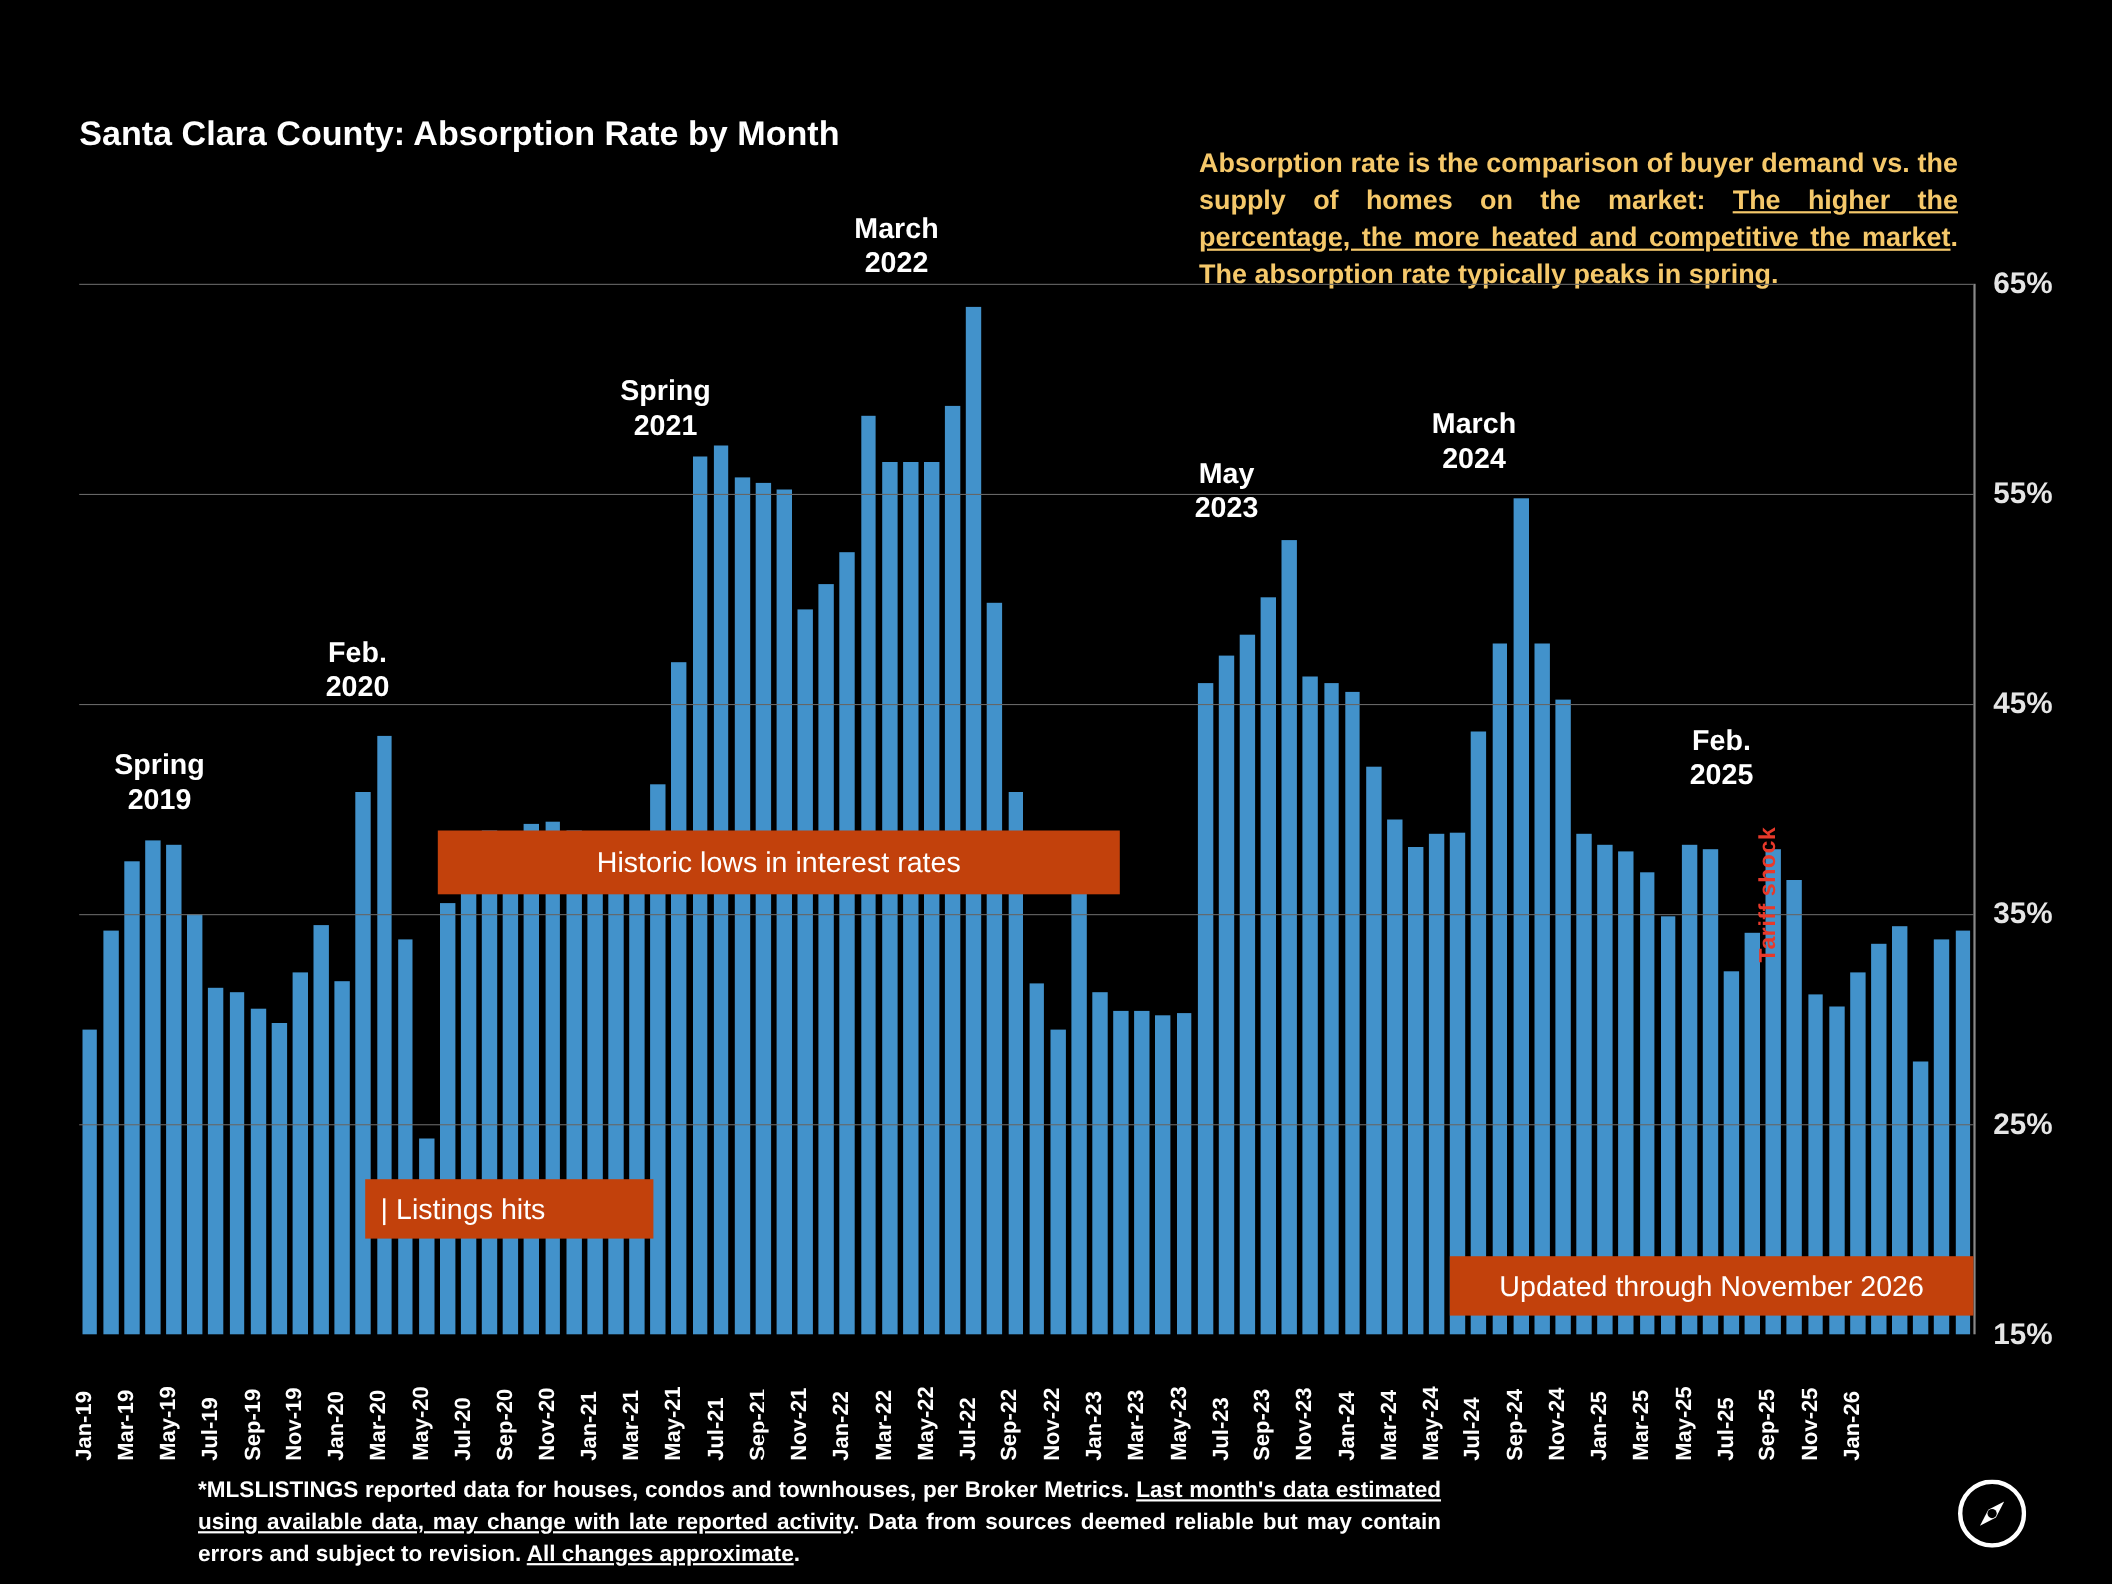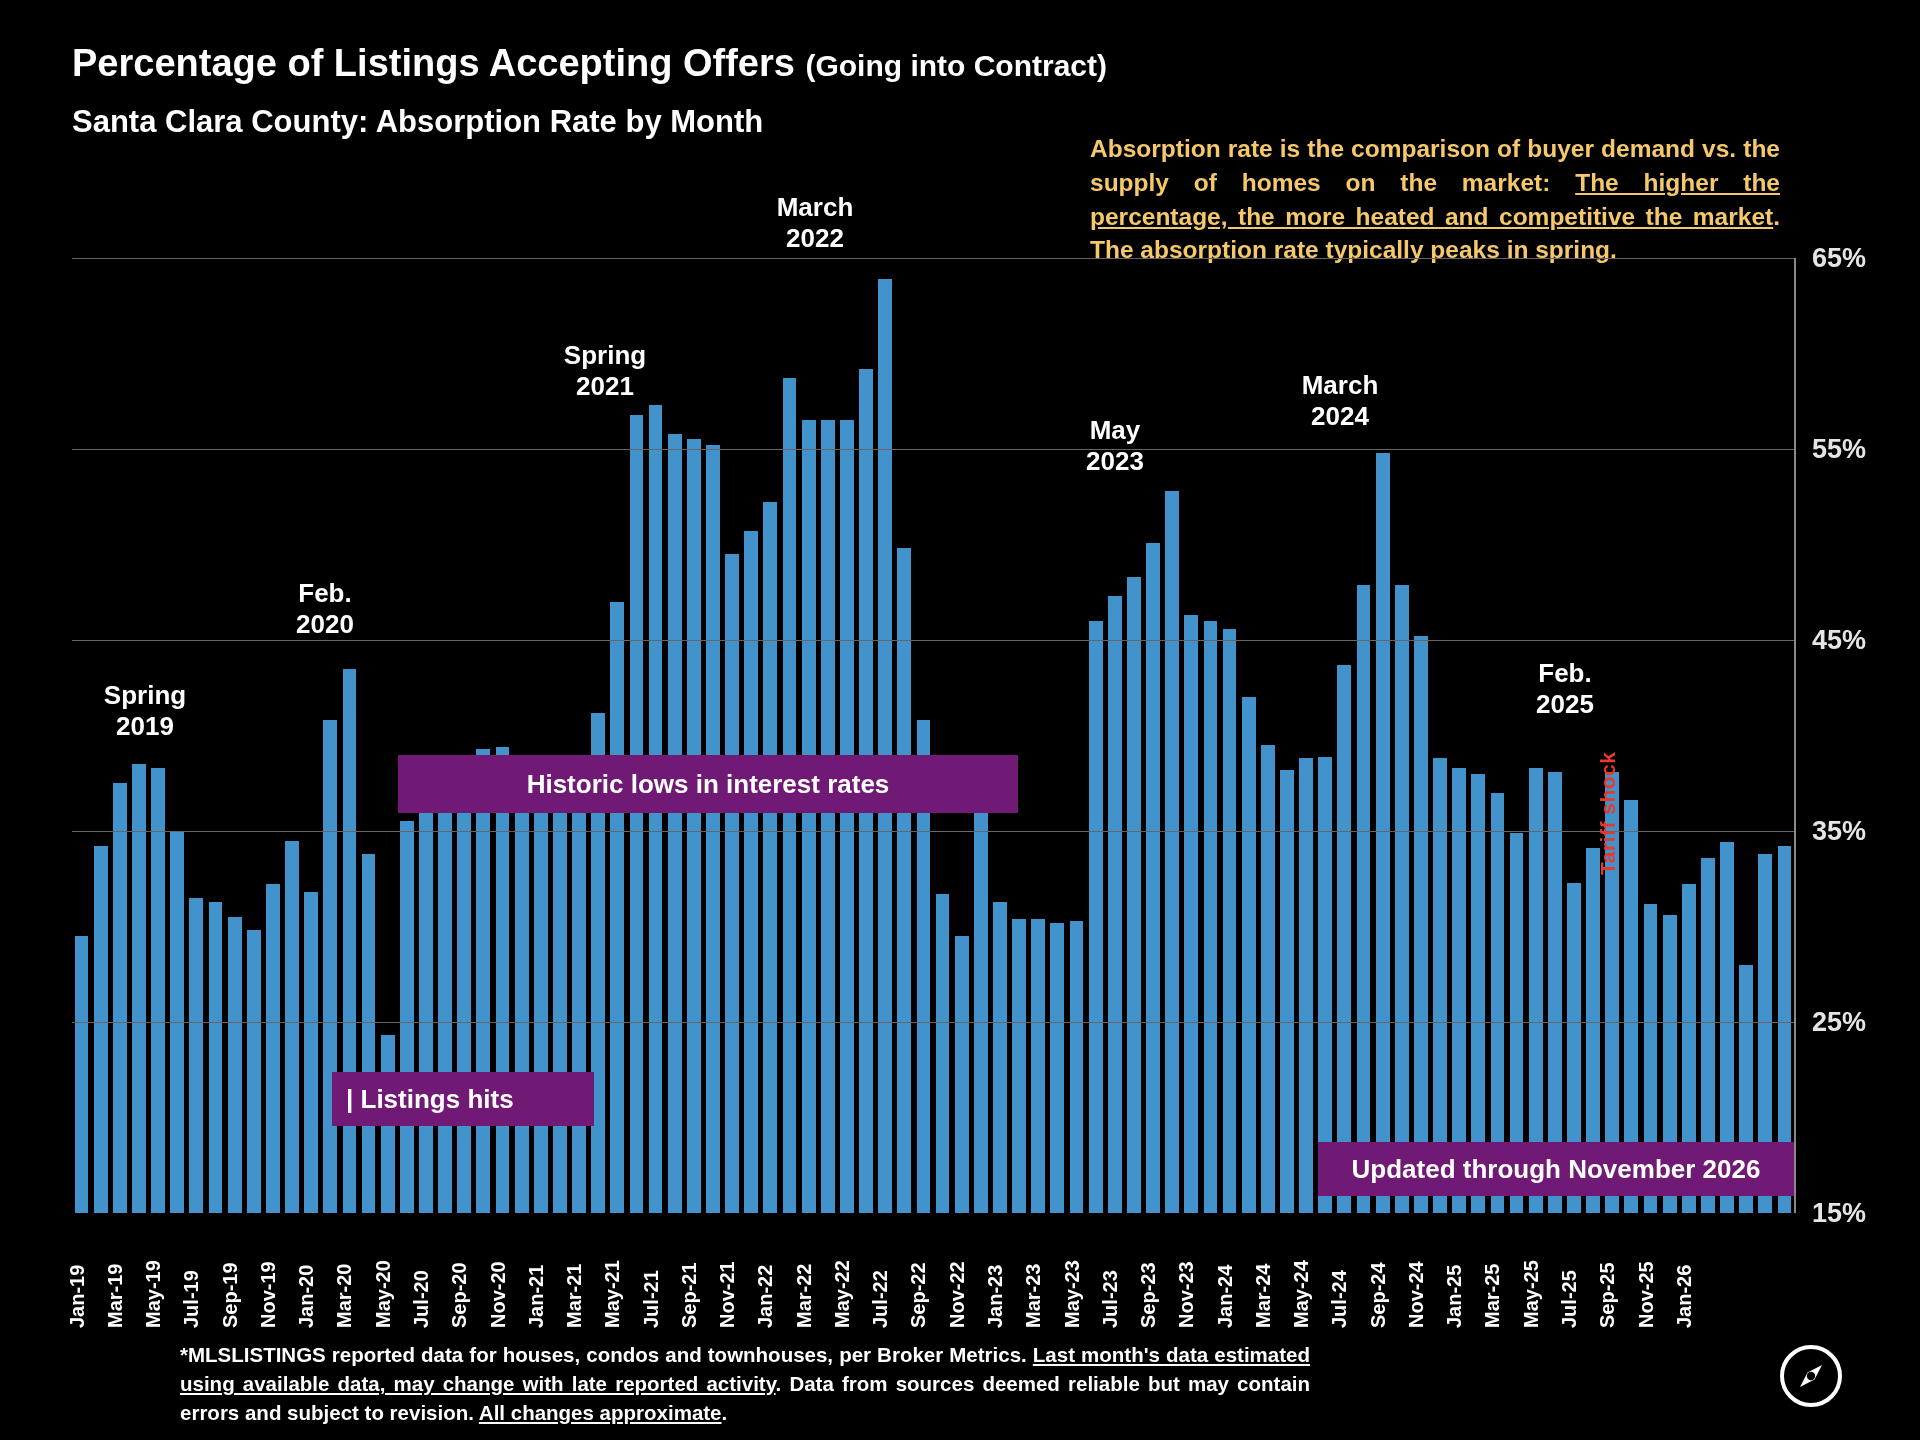--- a/index.html
+++ b/index.html
@@ -19,40 +19,36 @@
   .ytick{position:absolute;left:1740px;font-size:27px;font-weight:bold;color:#e5e5e5;transform:translateY(-50%);}
 
   .bars{position:absolute;left:0;top:0;width:1722px;height:955px;}
   .bar{position:absolute;bottom:0;background:#4292cb;}
 
   .xlabels{position:absolute;left:72px;top:1218px;width:1722px;height:110px;}
   .xlab{position:absolute;bottom:0;transform-origin:left bottom;transform:rotate(-90deg);font-size:20px;font-weight:bold;color:#fff;white-space:nowrap;}
 
   .callout{position:absolute;text-align:center;font-size:26px;font-weight:bold;color:#fff;line-height:1.18;}
 
-  .band{position:absolute;background:#701a75;color:#fff;font-weight:bold;display:flex;align-items:center;}
+  .band{position:absolute;background:#c2410c;color:#fff;font-weight:normal;display:flex;align-items:center;}
   .band.center{justify-content:center;}
 
   .tariff{position:absolute;color:#e8392a;font-size:21px;font-weight:bold;writing-mode:vertical-rl;transform:rotate(180deg);letter-spacing:0.5px;}
 
   .footnote{position:absolute;left:180px;top:1340px;width:1130px;font-size:20.5px;font-weight:bold;color:#fff;line-height:1.42;text-align:justify;}
   .footnote u{text-decoration:underline;}
 
   .brand{position:absolute;right:78px;top:1345px;display:flex;align-items:center;gap:14px;}
   .brand .word{font-size:54px;font-weight:normal;letter-spacing:7px;color:#fff;font-family:"Liberation Sans",sans-serif;}
 </style>
 </head>
 <body>
 
 <div class="page">
 
-  <div class="title1">
-    <span>Percentage of Listings Accepting Offers</span>
-    <span class="sub">(Going into Contract)</span>
-  </div>
   <div class="title2">Santa Clara County:  Absorption Rate by Month</div>
 
   <div class="note">
     <span>Absorption rate is the comparison of buyer demand vs. the supply of homes on the market: </span><u>The higher the percentage, the more heated and competitive the market</u><span>. The absorption rate typically peaks in spring.</span>
   </div>
 
   <div class="plot">
     <div class="bars" id="bars">
         <div class="bar" title="Jan-19: 29.5%" style="left: 2.67867px; width: 13.776px; height: 276.95px; background: rgb(66, 146, 203);"></div>
         <div class="bar" title="Feb-19: 34.2%" style="left: 21.812px; width: 13.776px; height: 366.72px; background: rgb(66, 146, 203);"></div>

